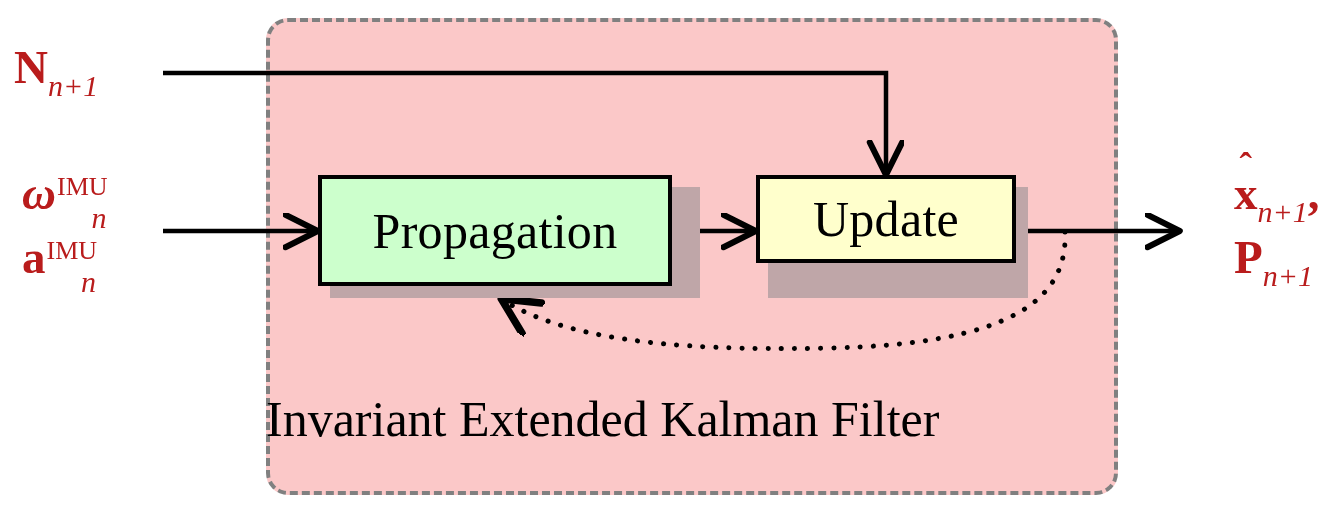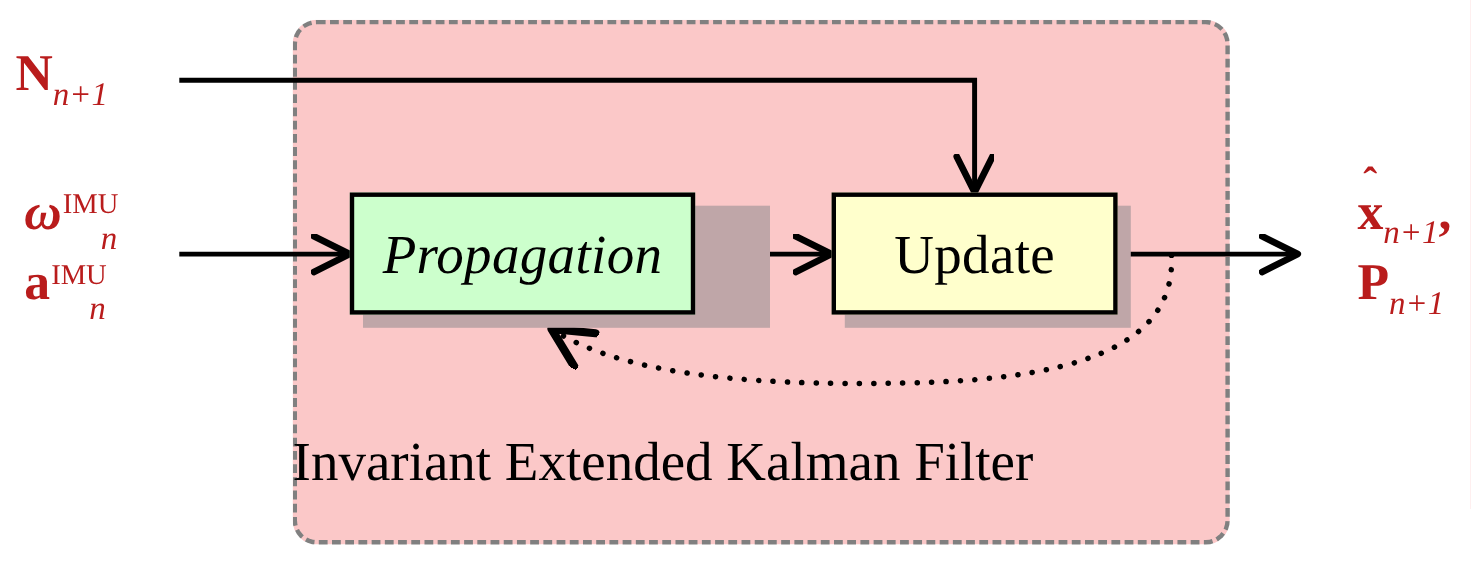--- a/index.html
+++ b/index.html
@@ -35,23 +35,23 @@
     font-size:50px;
     line-height:1;
     letter-spacing:0.3px;
     z-index:4;
   }
   .proc-shadow{
     position:absolute;
     background:#bfa6a8;
     z-index:3;
   }
-  #propagation-box{left:318px;top:175px;width:314px;height:111px;background:#ccffcc;font-style:italic;}
+  #propagation-box{left:318px;top:175px;width:354px;height:111px;background:#ccffcc;}
   #propagation-shadow{left:330px;top:187px;width:370px;height:111px;}
-  #update-box{left:756px;top:175px;width:260px;height:111px;background:#ffffcc;}
+  #update-box{left:756px;top:175px;width:260px;height:88px;background:#ffffcc;}
   #update-shadow{left:768px;top:187px;width:260px;height:111px;}
 
   
   .caption{
     position:absolute;
     left:266px;top:390px;width:852px;
     font-size:50px;
     color:#000;
     font-family:"Liberation Serif","DejaVu Serif",serif;
     z-index:5;

